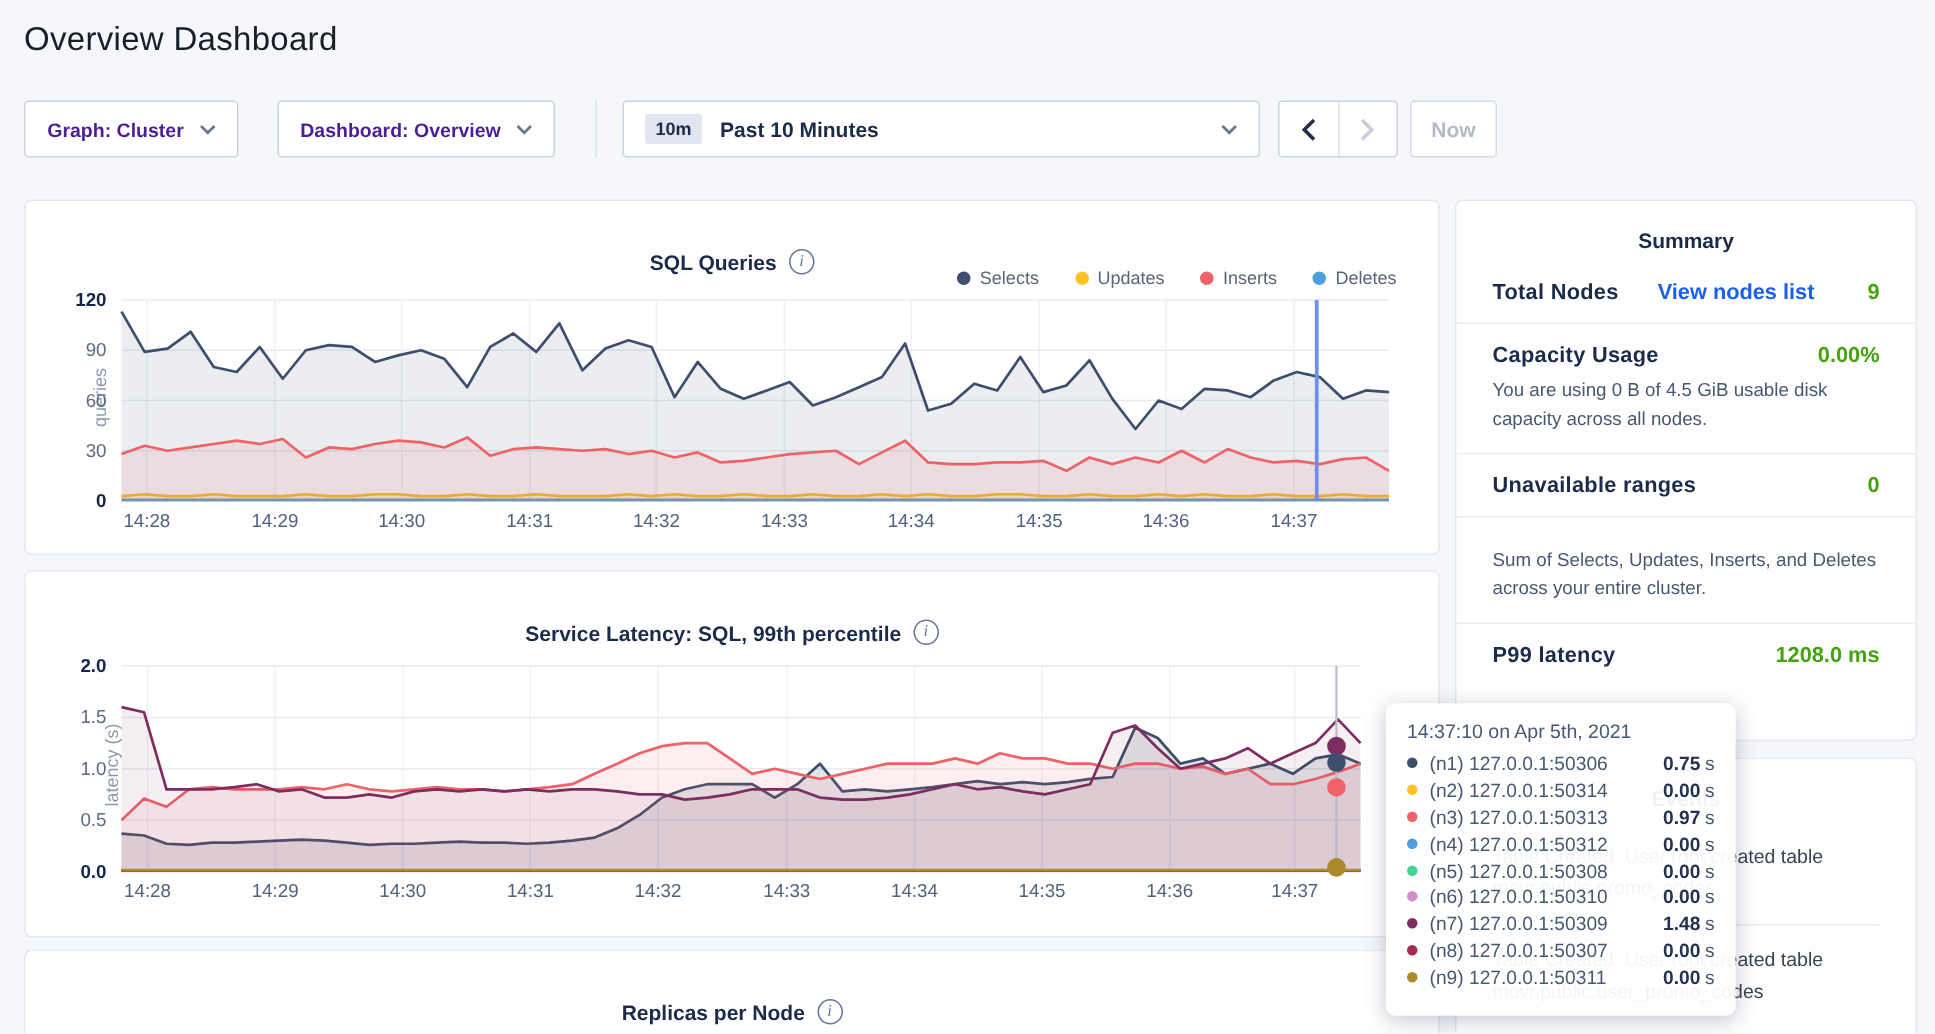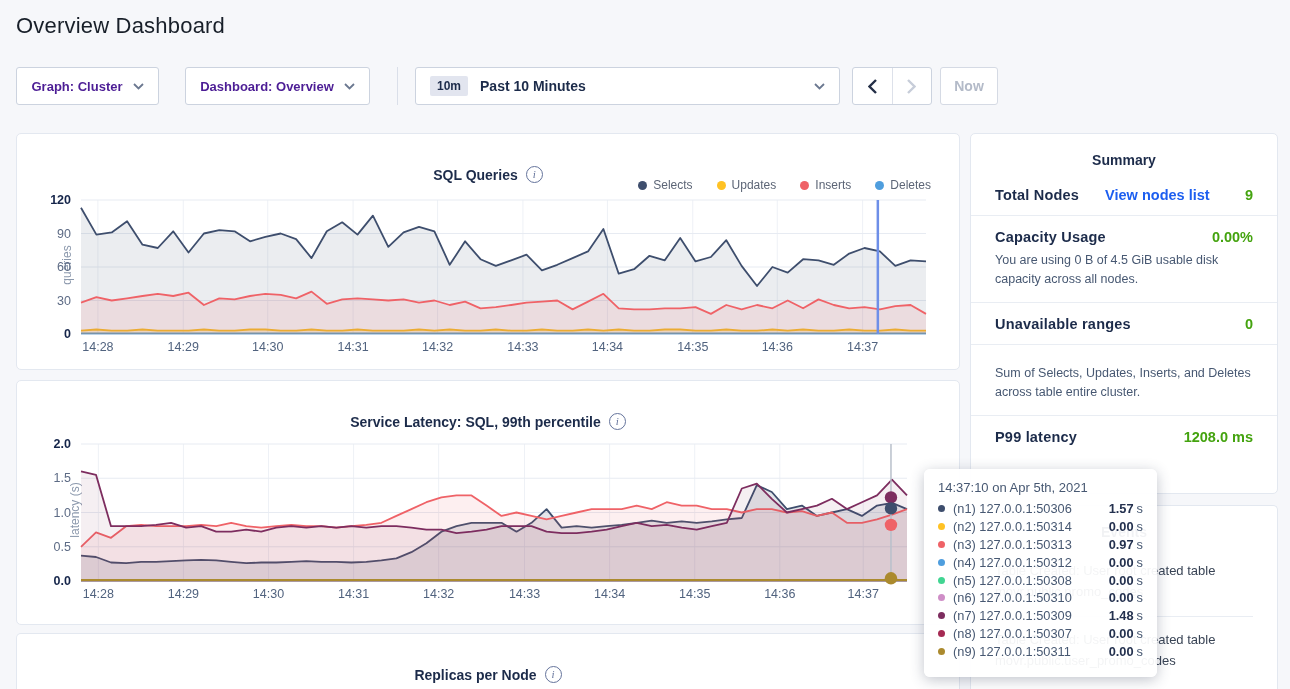--- a/index.html
+++ b/index.html
@@ -258,21 +258,21 @@
         </div>
         <div class="sum-desc">You are using 0 B of 4.5 GiB usable disk capacity across all nodes.</div>
       </div>
       <div class="sum-row">
         <div class="sum-top">
           <span class="sum-label">Unavailable ranges</span>
           <span class="sum-value">0</span>
         </div>
       </div>
       <div class="sum-row">
-        <div class="sum-desc">Sum of Selects, Updates, Inserts, and Deletes across table entire cluster.</div>
+        <div class="sum-desc">Sum of Selects, Updates, Inserts, and Deletes across your entire cluster.</div>
       </div>
       <div class="sum-row">
         <div class="sum-top">
           <span class="sum-label">P99 latency</span>
           <span class="sum-value">1208.0 ms</span>
         </div>
       </div>
     </div>
 </div>
 
@@ -289,21 +289,21 @@
       </div>
     </div>
 </div>
 
 <div class="tooltip">
   <div class="tt-title">14:37:10 on Apr 5th, 2021</div>
   <div id="tooltip-rows">
       <div class="tt-row">
         <span class="tt-dot" style="background: rgb(62, 78, 109);"></span>
         <span class="tt-label">(n1) 127.0.0.1:50306</span>
-        <span class="tt-num">1.57</span>
+        <span class="tt-num">0.75</span>
         <span class="tt-unit">s</span>
       </div>
       <div class="tt-row">
         <span class="tt-dot" style="background: rgb(255, 194, 36);"></span>
         <span class="tt-label">(n2) 127.0.0.1:50314</span>
         <span class="tt-num">0.00</span>
         <span class="tt-unit">s</span>
       </div>
       <div class="tt-row">
         <span class="tt-dot" style="background: rgb(239, 98, 103);"></span>

